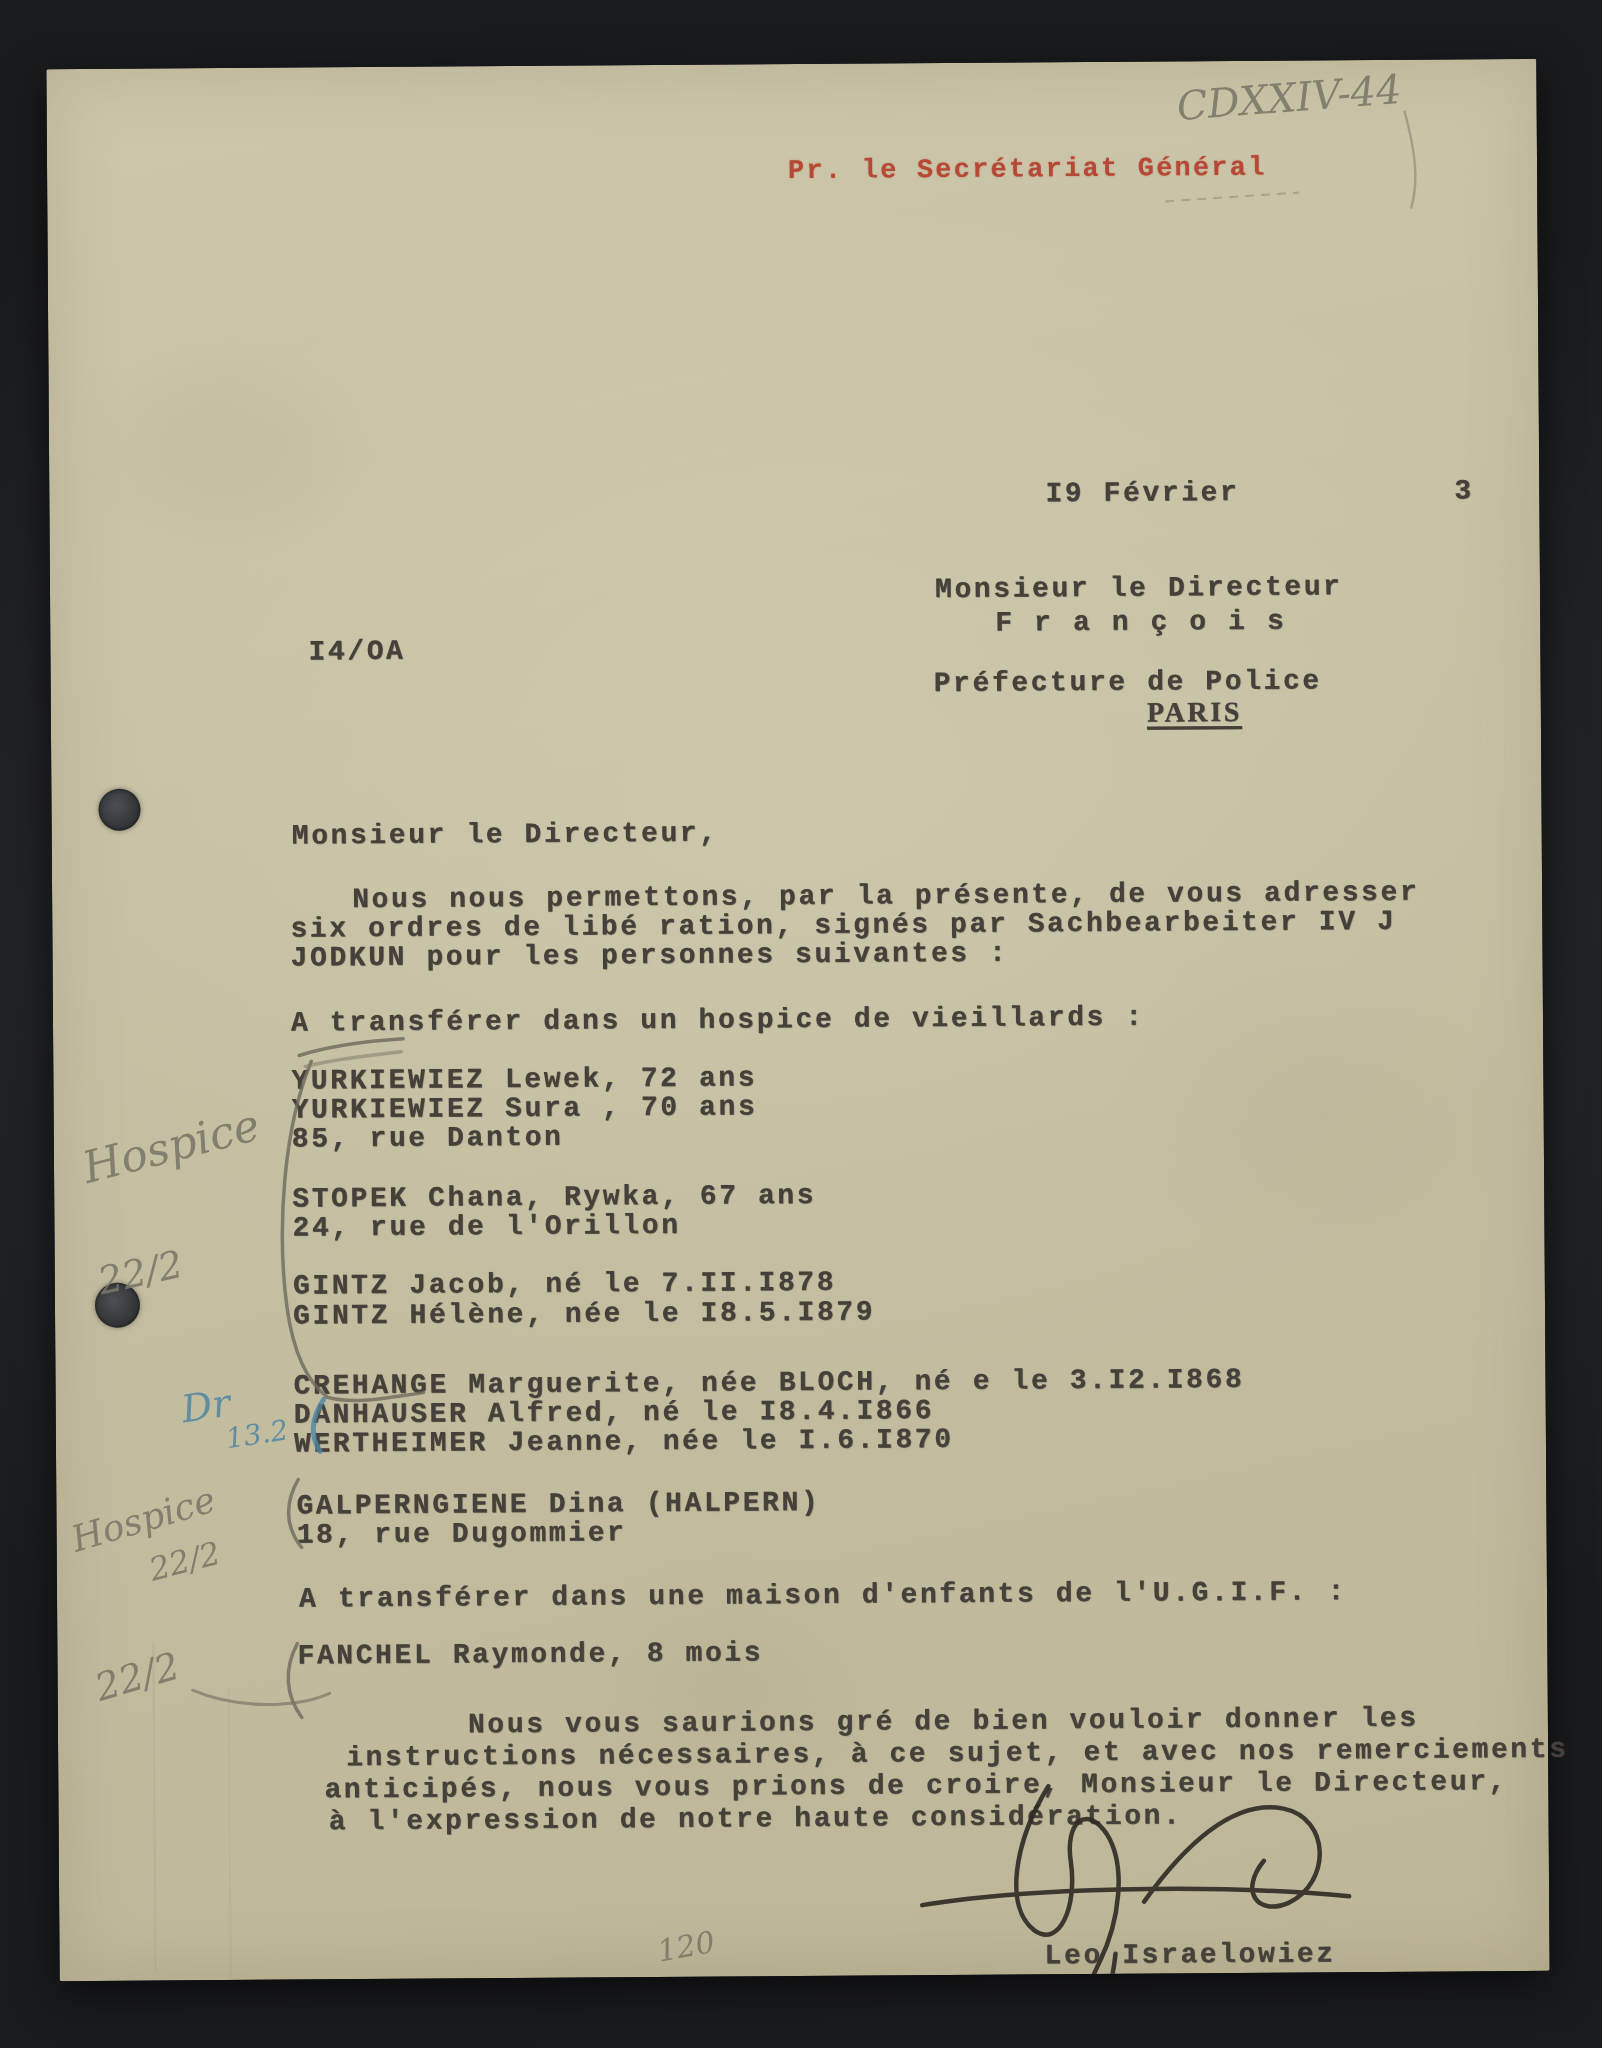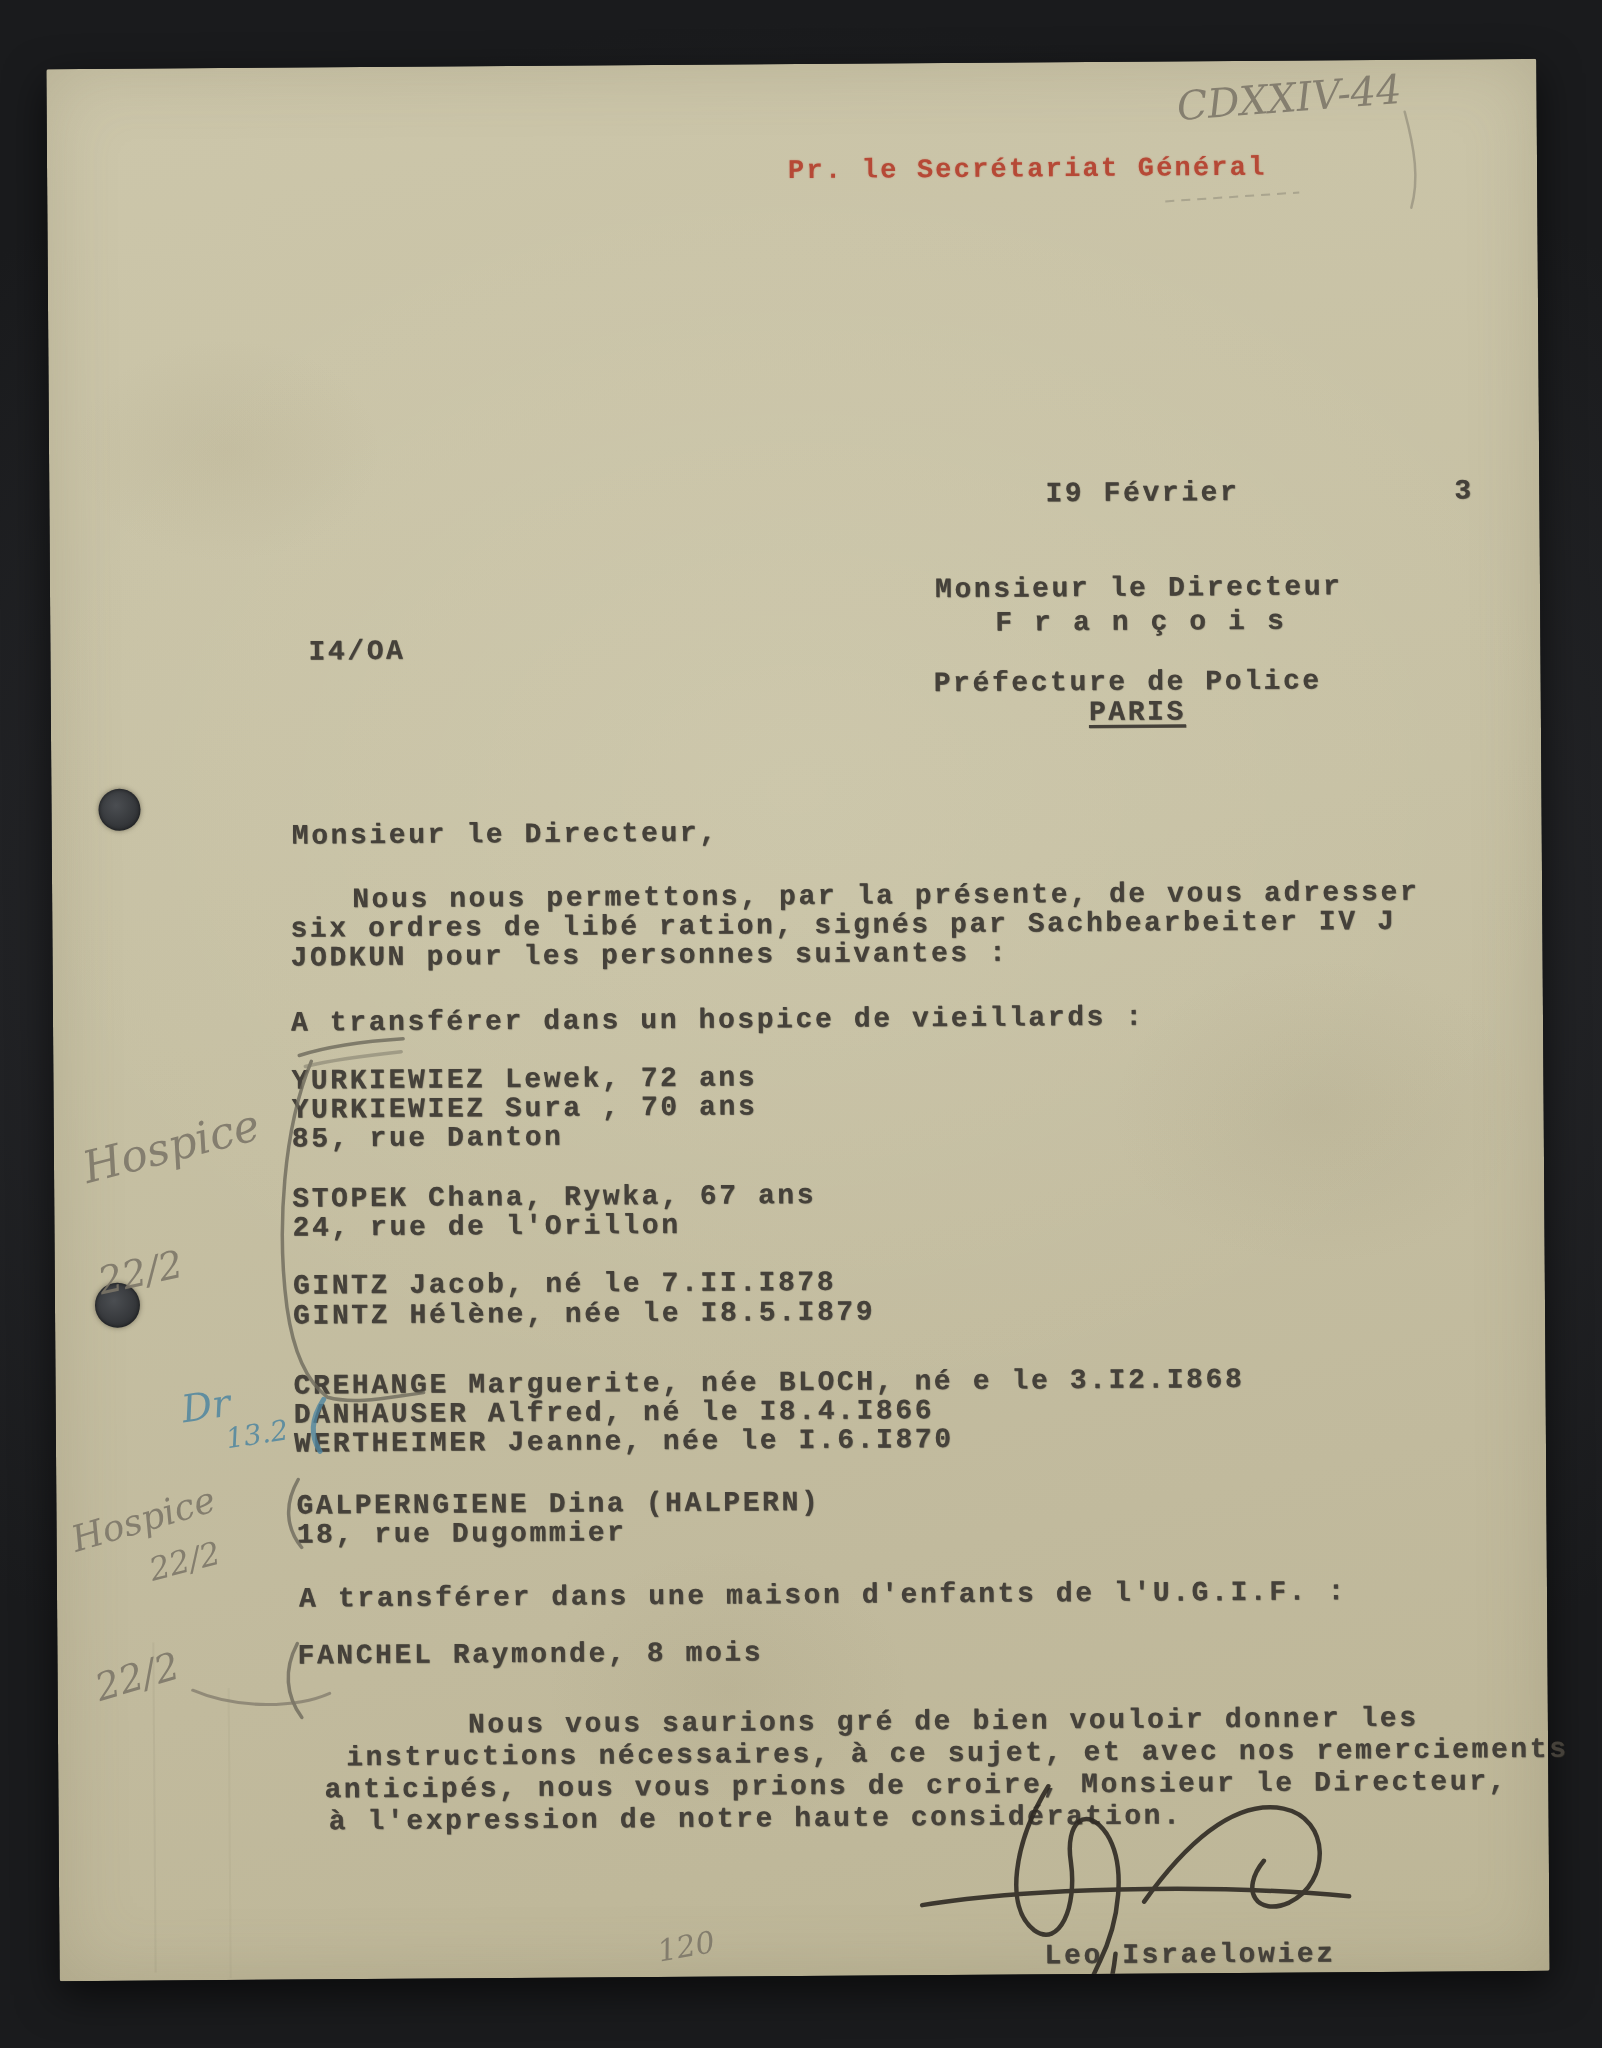--- a/index.html
+++ b/index.html
@@ -63,21 +63,21 @@
 
   <div class="pencil" style="left:1130px;top:14px;font-size:40px;transform:rotate(-4deg);">CDXXIV-44</div>
 
   <div class="typed" style="left:996px;top:417px;">I9 Février</div>
   <div class="typed" style="left:1405px;top:417px;">3</div>
 
   <div class="typed" style="left:885px;top:512px;">Monsieur le Directeur</div>
   <div class="typed" style="left:945px;top:546px;">F r a n ç o i s</div>
   <div class="typed" style="left:258px;top:570px;">I4/OA</div>
   <div class="typed" style="left:883px;top:606px;">Préfecture de Police</div>
-  <div class="typed underlined" style="left:1038px;top:636px;">PARIS</div>
+  <div class="typed underlined" style="left:1096px;top:636px;font-family:Liberation Serif, serif;">PARIS</div>
 
   <div class="typed" style="left:240px;top:754px;">Monsieur le Directeur,</div>
 
   <div class="typed" style="left:300px;top:818px;">Nous nous permettons, par la présente, de vous adresser</div>
   <div class="typed" style="left:238px;top:847px;">six ordres de libé ration, signés par Sachbearbeiter IV J</div>
   <div class="typed" style="left:238px;top:876px;">JODKUN pour les personnes suivantes :</div>
 
   <div class="typed" style="left:238px;top:941px;">A transférer dans un hospice de vieillards :</div>
 
   <div class="typed" style="left:238px;top:999px;">YURKIEWIEZ Lewek, 72 ans</div>

